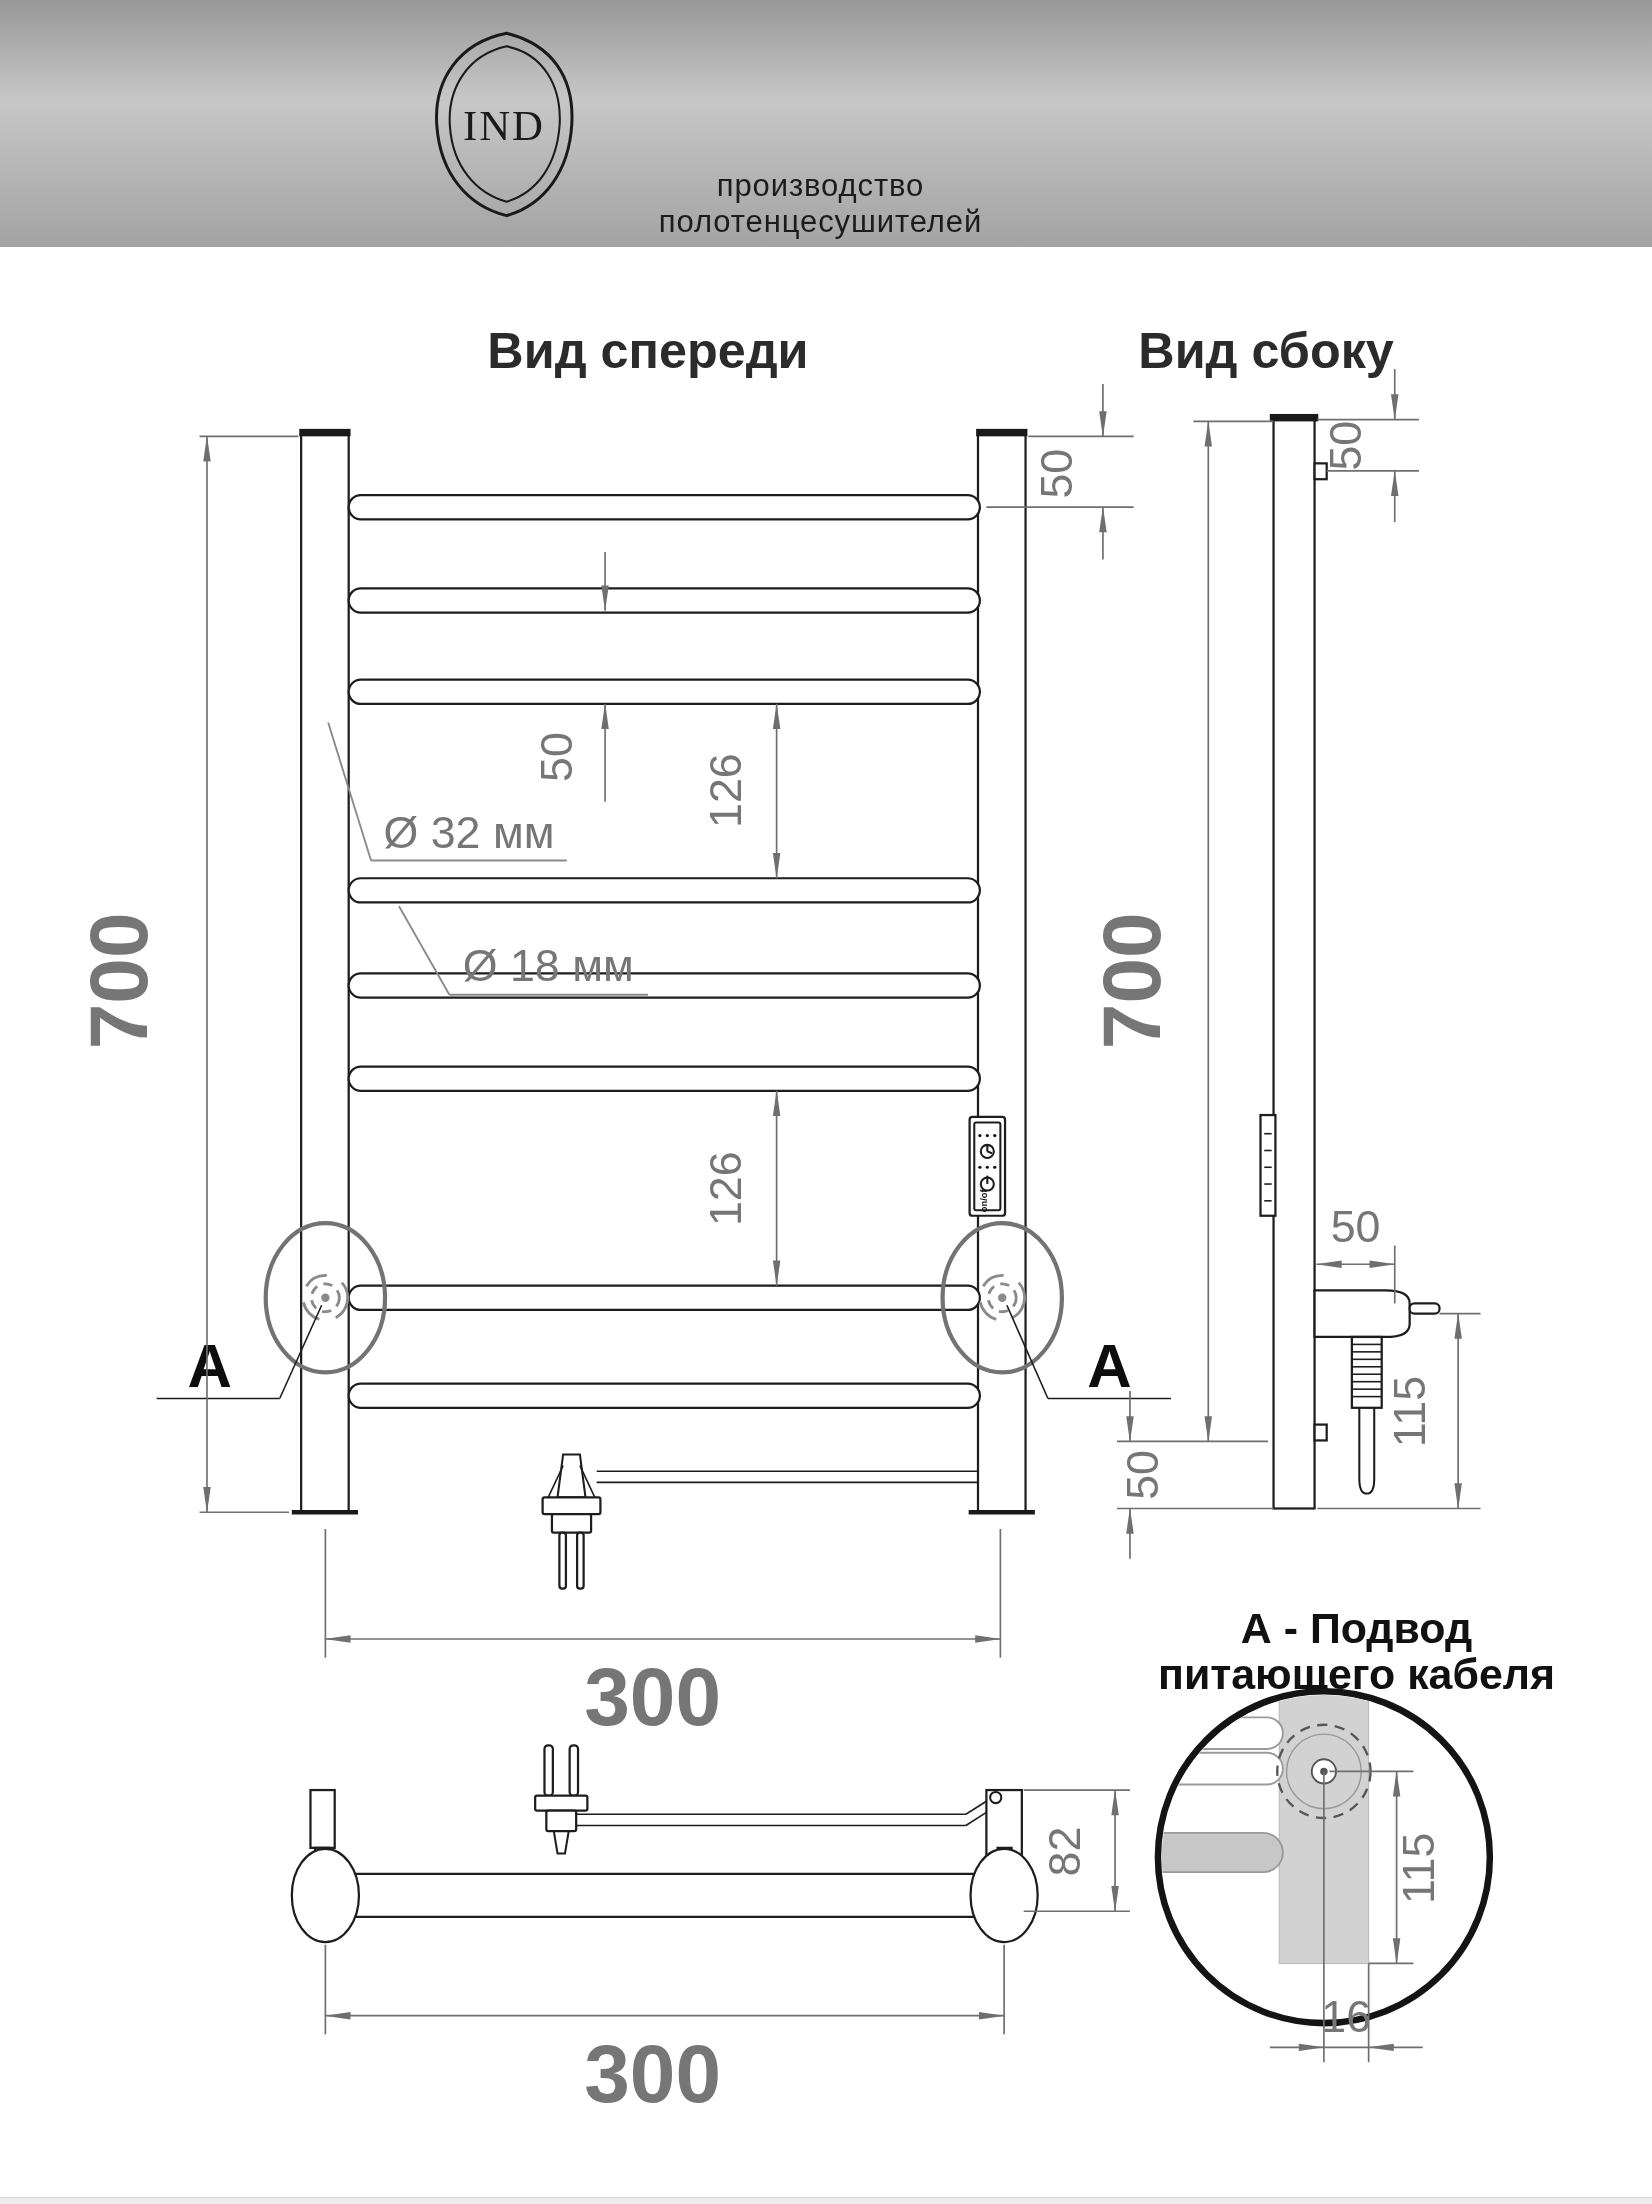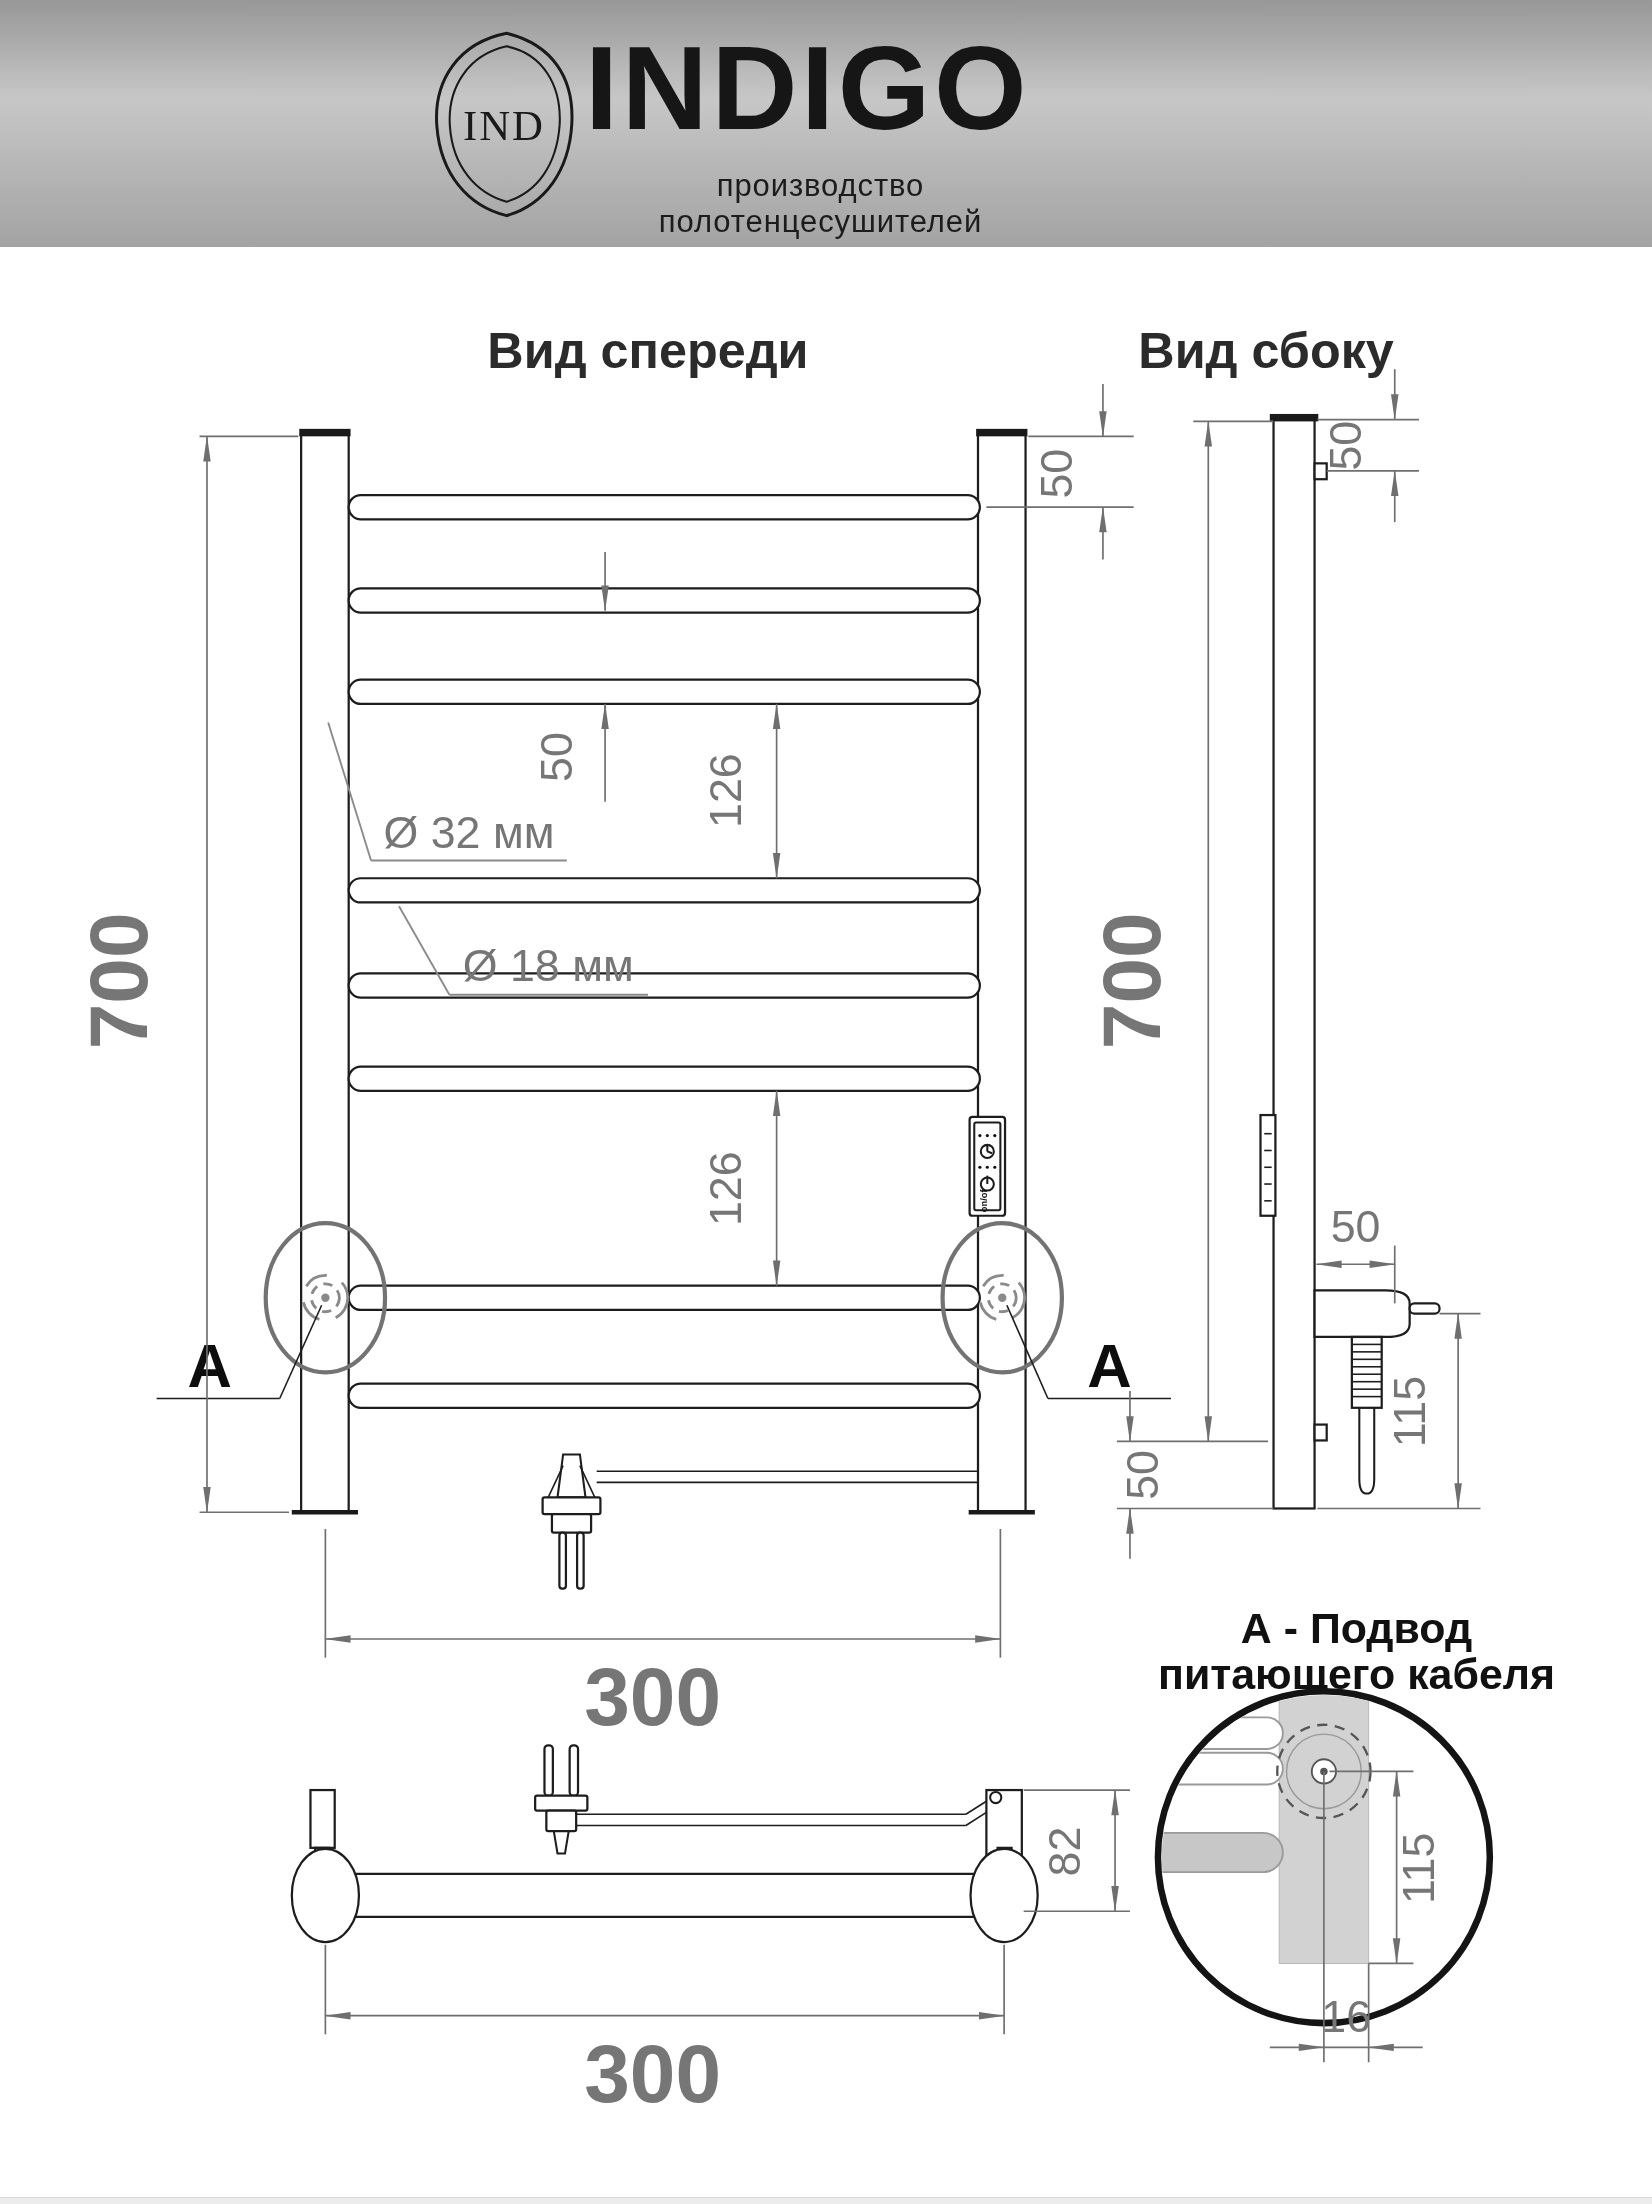--- a/index.html
+++ b/index.html
@@ -30,21 +30,20 @@
 <body>
 
 <div class="page">
 
   <div class="hdr">
     <svg class="logo" width="168" height="200" viewBox="0 0 180 215">
       <path d="M95,10 C44,20 16,60 20,110 C24,162 54,196 95,206 C136,194 162,158 165,108 C168,58 144,22 95,10 Z" fill="none" stroke="#1a1a1a" stroke-width="3.2"></path>
       <path d="M95,24 C54,33 31,68 34,110 C37,153 62,182 95,191 C128,181 149,151 152,108 C154,66 134,32 95,24 Z" fill="none" stroke="#1a1a1a" stroke-width="2.2"></path>
       <text x="92" y="125" text-anchor="middle" class="serif" font-size="46" letter-spacing="2" fill="#1a1a1a">IND</text>
     </svg>
-    <div class="brand">INDIGO</div>
     <div class="tagline">производство полотенцесушителей</div>
   </div>
 
   <svg class="draw" width="1653" height="1958" viewBox="0 265 1773 2100">
     <defs>
       <marker id="arr" viewBox="0 0 30 10" refX="29" refY="5" markerWidth="30" markerHeight="10" markerUnits="userSpaceOnUse" orient="auto-start-reverse">
         <path d="M30,5 L2,1 L2,9 Z" fill="#6f6f6f"></path>
       </marker>
       <clipPath id="daclip">
           <circle cx="1420" cy="1992" r="174"></circle>

